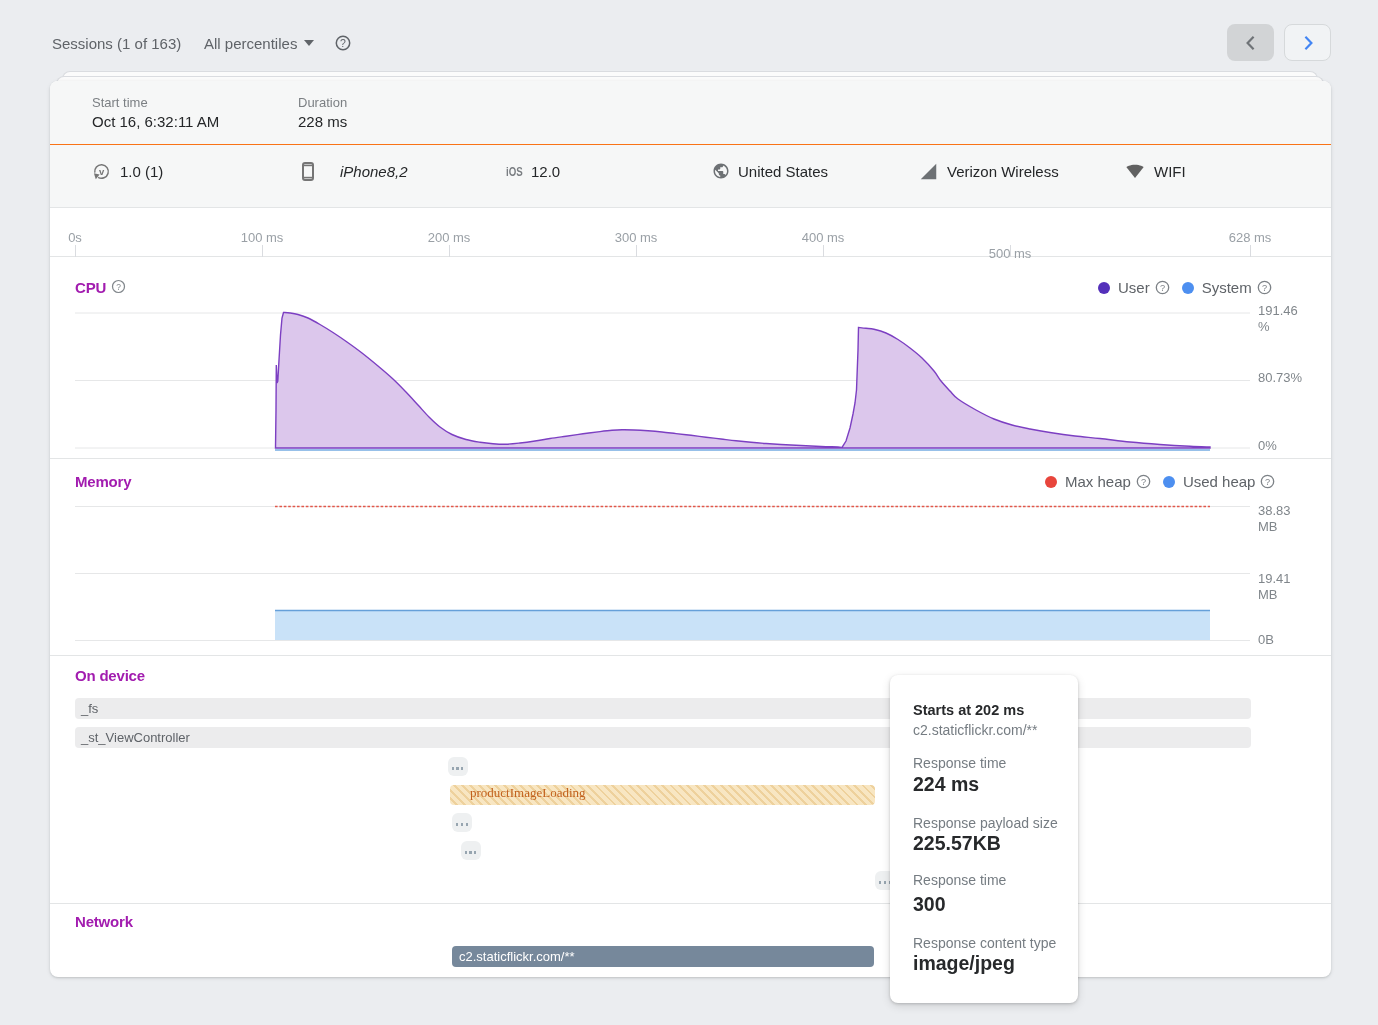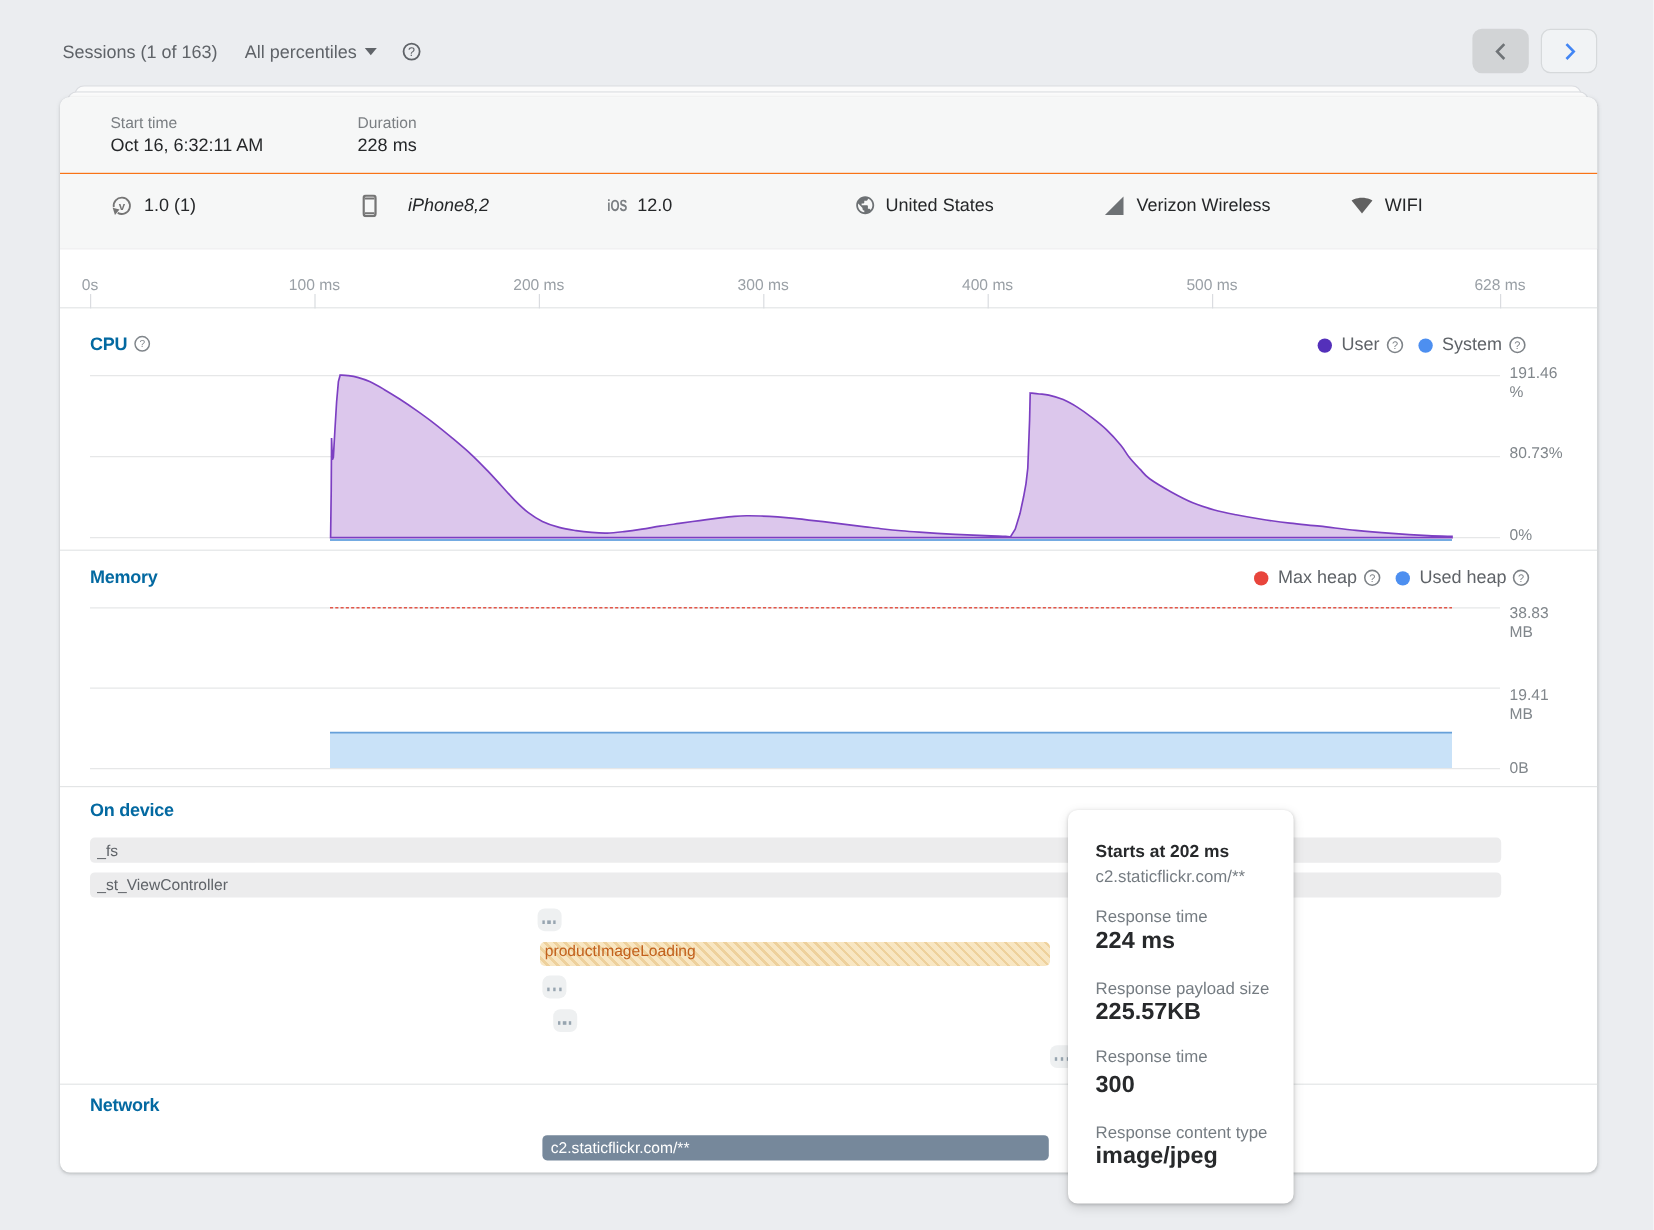--- a/index.html
+++ b/index.html
@@ -29,21 +29,21 @@
 #du-v { left:248px; top:32px; }
 .devcol { top:64px; height:52px; display:flex; align-items:center; }
 .devcol .txt { font-size:15px; color:#252729; margin-left:10px; }
 
 
 #ruler { left:0px; top:127px; width:1281px; height:49px; border-bottom:1px solid #e3e5e6; }
 .rlab { position:absolute; top:22px; font-size:13px; color:#9aa0a6; transform:translateX(-50%); white-space:nowrap; }
 .rtick { position:absolute; top:37px; width:1px; height:12px; background:#dadce0; }
 
 
-.sect-title { font-size:15px; font-weight:bold; color:#0369a1; letter-spacing:-0.2px; }
+.sect-title { font-size:15px; font-weight:bold; color:#a21caf; letter-spacing:-0.2px; }
 .legend { position:absolute; display:flex; align-items:center; font-size:15px; color:#5f6368; }
 .dot { width:12px; height:12px; border-radius:50%; margin-right:8px; flex:none; }
 .qm { margin-left:5px; }
 .ylab { position:absolute; font-size:13px; color:#80868b; line-height:16px; }
 
 .gbar { position:absolute; height:21px; background:#ececed; border-radius:4px; font-size:13px; color:#5f6368; line-height:21px; padding-left:6px; }
 .chip { position:absolute; width:20px; height:19px; background:#eef0f1; border-radius:6px; display:flex; align-items:center; justify-content:center; padding-top:4px; }
 .chip i { display:inline-block; width:2.2px; height:2.2px; background:#97a5b0; margin:0 1.3px; }
 
 #tooltip { left:890px; top:675px; width:188px; height:328px; background:#fff; border-radius:8px; box-shadow:0 1px 3px rgba(0,0,0,.18), 0 3px 10px rgba(0,0,0,.12); z-index:30; }
@@ -127,21 +127,21 @@
       <span class="rlab" style="left: 25px;">0s</span>
       <span class="rtick" style="left: 25px;"></span>
       <span class="rlab" style="left: 212px; text-align: center;">100 ms</span>
       <span class="rtick" style="left: 212px;"></span>
       <span class="rlab" style="left: 399px;">200 ms</span>
       <span class="rtick" style="left: 399px;"></span>
       <span class="rlab" style="left: 586px;">300 ms</span>
       <span class="rtick" style="left: 586px;"></span>
       <span class="rlab" style="left: 773px;">400 ms</span>
       <span class="rtick" style="left: 773px;"></span>
-      <span class="rlab" style="left: 960px;">500 ms</span>
+      <span class="rlab" style="left: 960px; margin-top: 16px;">500 ms</span>
       <span class="rtick" style="left: 960px;"></span>
       <span class="rlab" style="left: 1200px;">628 ms</span>
       <span class="rtick" style="left: 1200px;"></span>
     </div>
 
   <div class="abs sect-title" style="left:25px; top:198px;">CPU</div>
   <svg class="abs qm" style="left:56px; top:198px;" width="15" height="15" viewBox="0 0 16 16">
       <circle cx="8" cy="8" r="6.4" fill="none" stroke="#80868b" stroke-width="1.3"></circle>
       <text x="8" y="11.2" font-size="9" fill="#80868b" text-anchor="middle" font-family="Liberation Sans">?</text>
     </svg>
@@ -230,15 +230,15 @@
   <span class="tt tt-big" style="top:98px;">224 ms</span>
   <span class="tt tt-lbl" style="top:140px;">Response payload size</span>
   <span class="tt tt-big" style="top:157px;">225.57KB</span>
   <span class="tt tt-lbl" style="top:197px;">Response time</span>
   <span class="tt tt-big" style="top:218px;">300</span>
   <span class="tt tt-lbl" style="top:260px;">Response content type</span>
   <span class="tt tt-big" style="top:277px;">image/jpeg</span>
 </div>
 
 <style>
-#orangebar { left:400px; top:704px; width:425px; height:20px; border-radius:4px; background:repeating-linear-gradient(45deg, #f8e6c2 0 3.9px, #eed19c 3.9px 5.9px); font-size:13px; color:#c2611d; line-height:16px; padding-left:4px; }
+#orangebar { left:400px; top:704px; width:425px; height:20px; border-radius:4px; background:repeating-linear-gradient(45deg, #f8e6c2 0 3.9px, #eed19c 3.9px 5.9px); font-size:13px; color:#c2611d; line-height:16px; padding-left:20px;font-family:Liberation Serif, serif; }
 #netbar { left:402px; top:865px; width:422px; height:21px; background:#76889b; border-radius:4px; font-size:13px; color:#fff; line-height:21px; padding-left:7px; }
 </style>
 
 </body></html>

